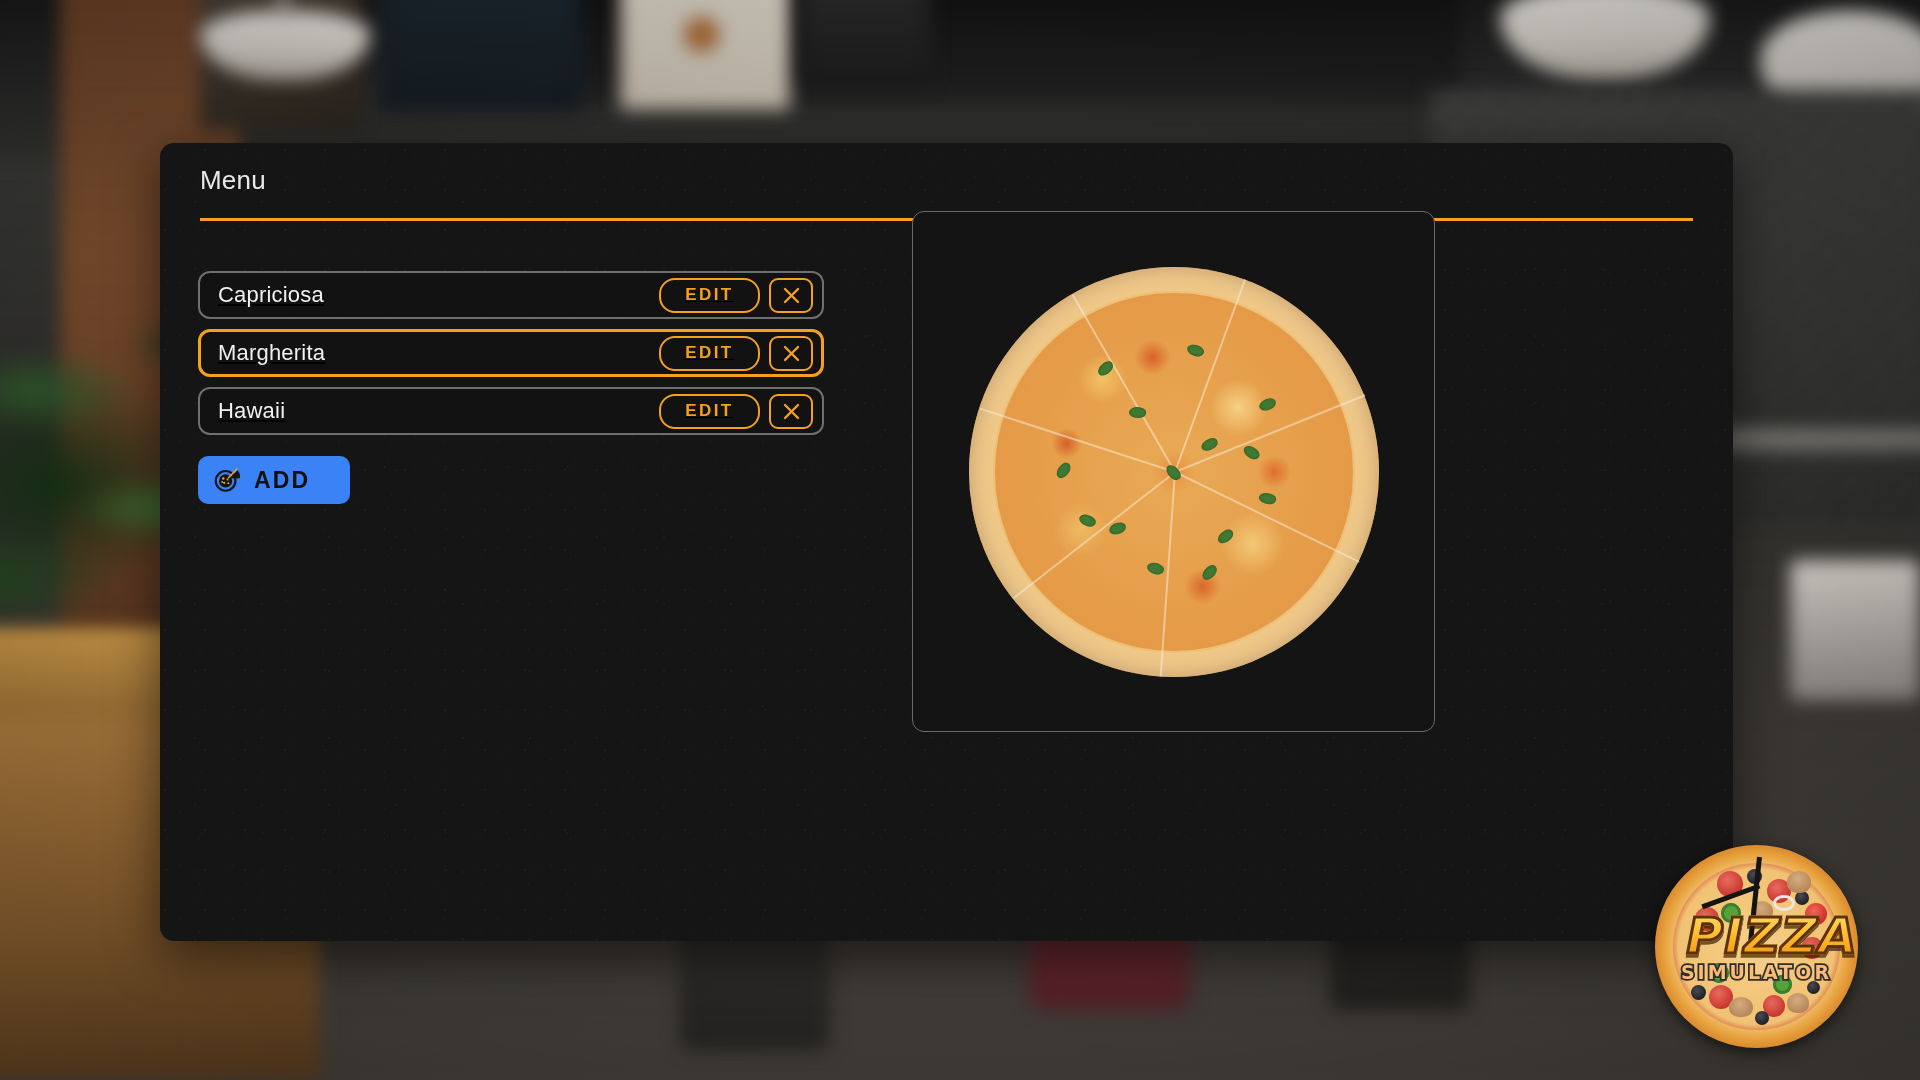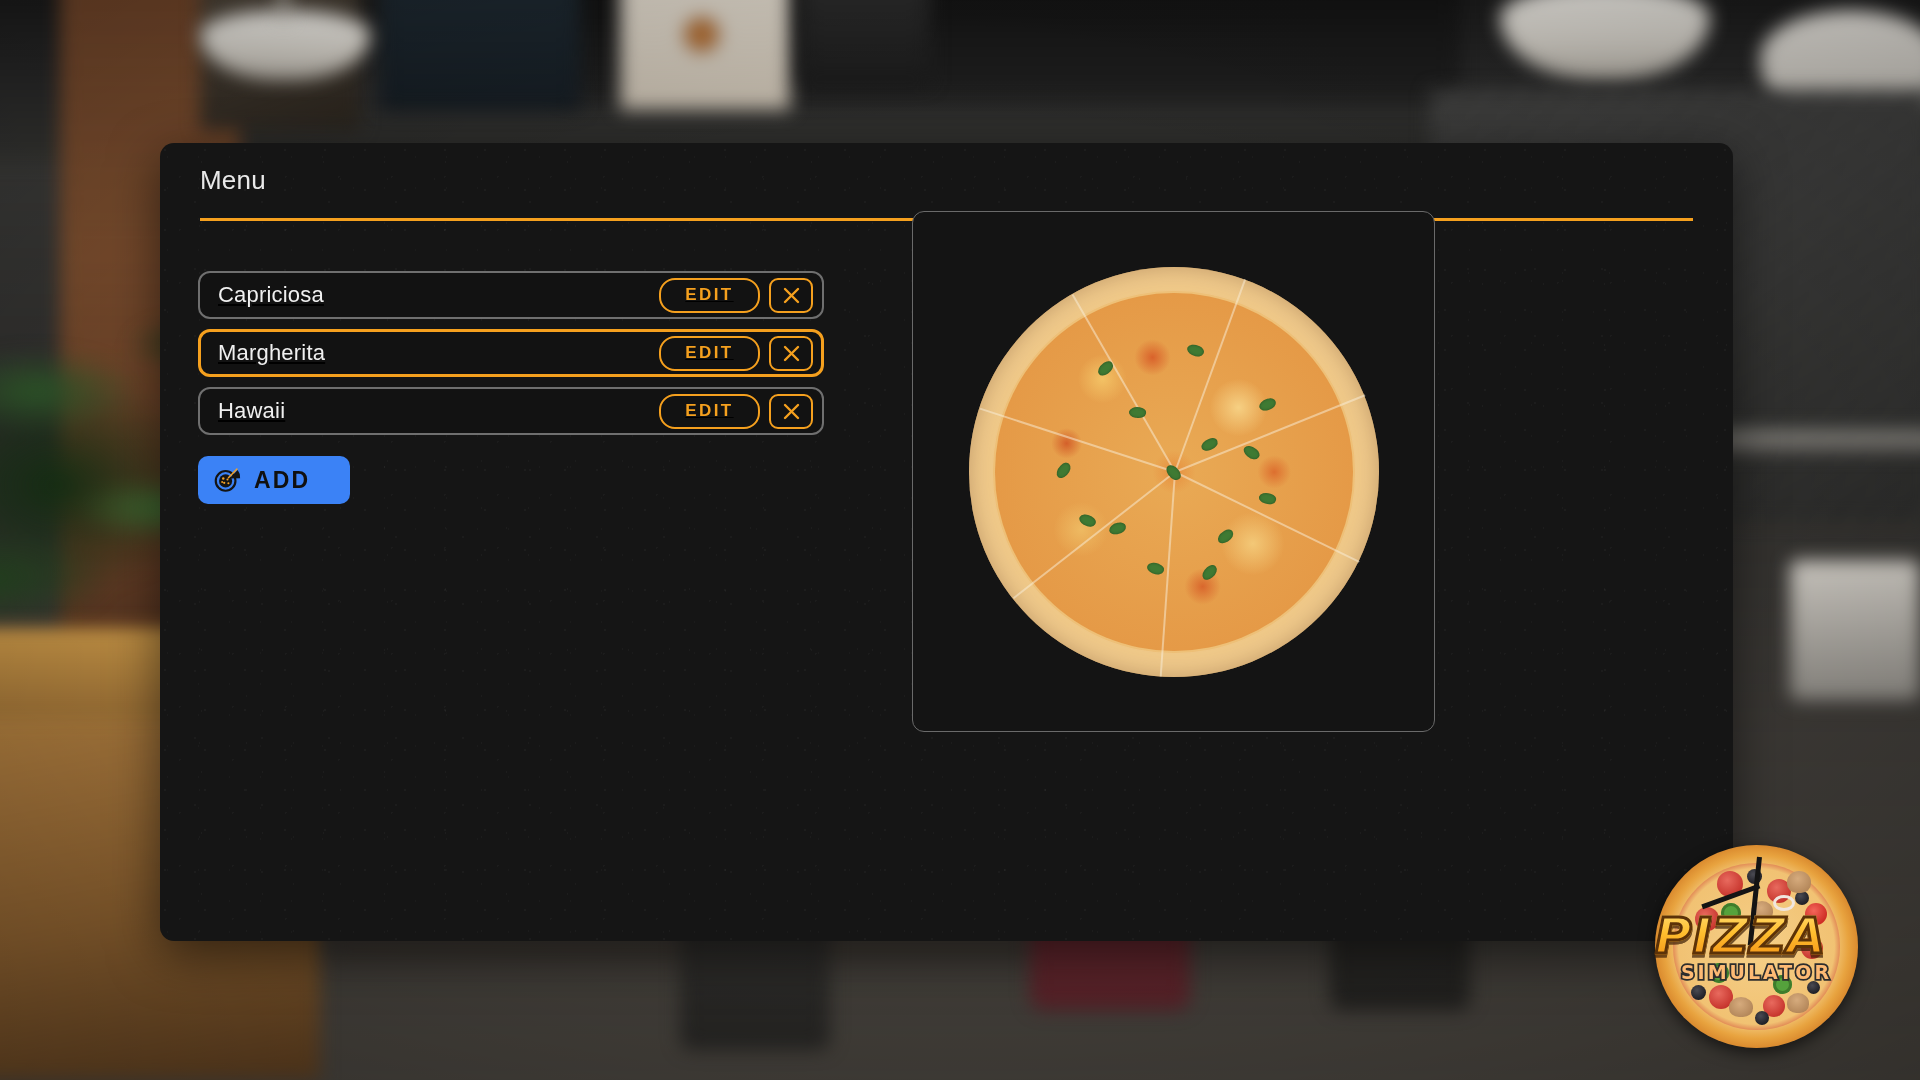--- a/index.html
+++ b/index.html
@@ -393,21 +393,21 @@
     position: absolute;
     left: 50%; top: 20%;
     width: 5px; height: 30%;
     background: #141414;
     transform: rotate(70deg);
     transform-origin: top center;
   }
   #logo-text-pizza {
     position: absolute;
     left: 0; right: 0; top: 62px;
-    text-align: left;
+    text-align: right;
     font-family: "DejaVu Sans", sans-serif;
     font-size: 50px;
     font-weight: bold;
     font-style: italic;
     letter-spacing: 1px;
     background: linear-gradient(180deg, #ffe07a 0%, #ffbe2e 45%, #f08a12 100%);
     -webkit-background-clip: text;
     background-clip: text;
     color: transparent;
     -webkit-text-stroke: 3px #5c3208;

